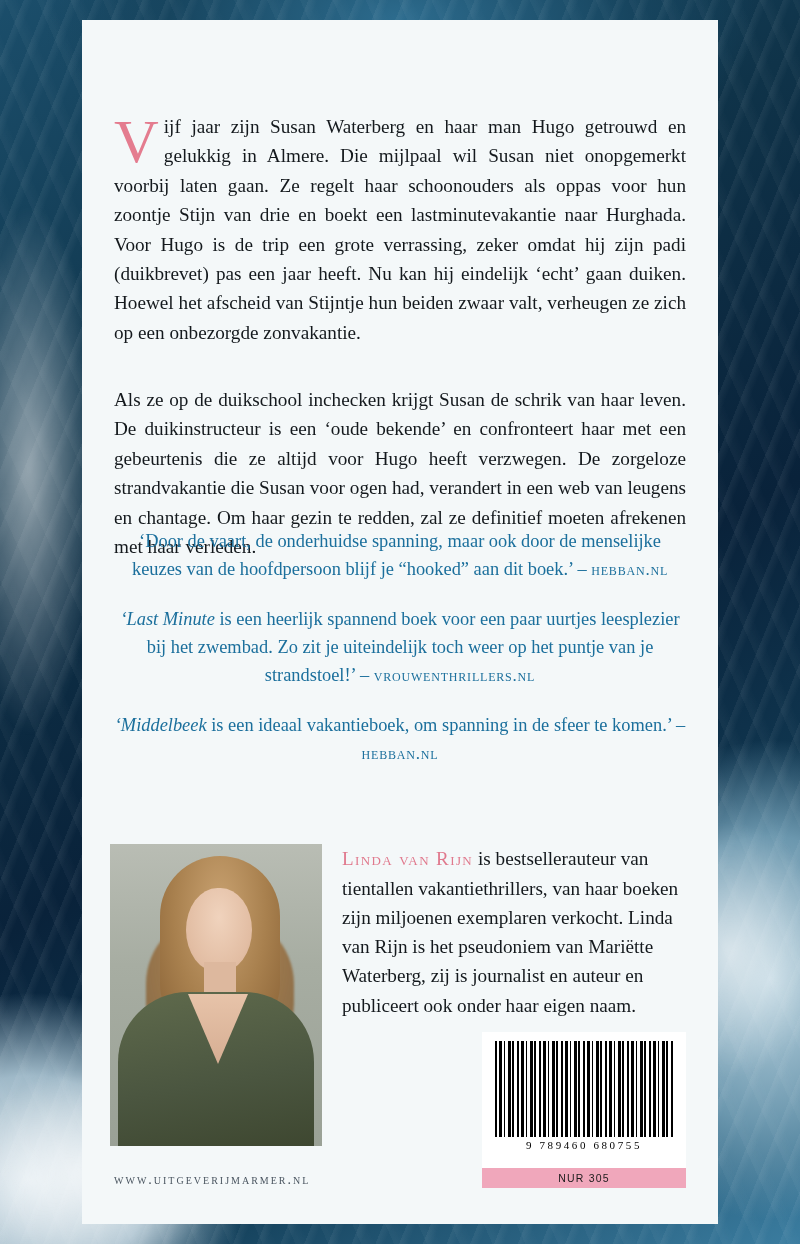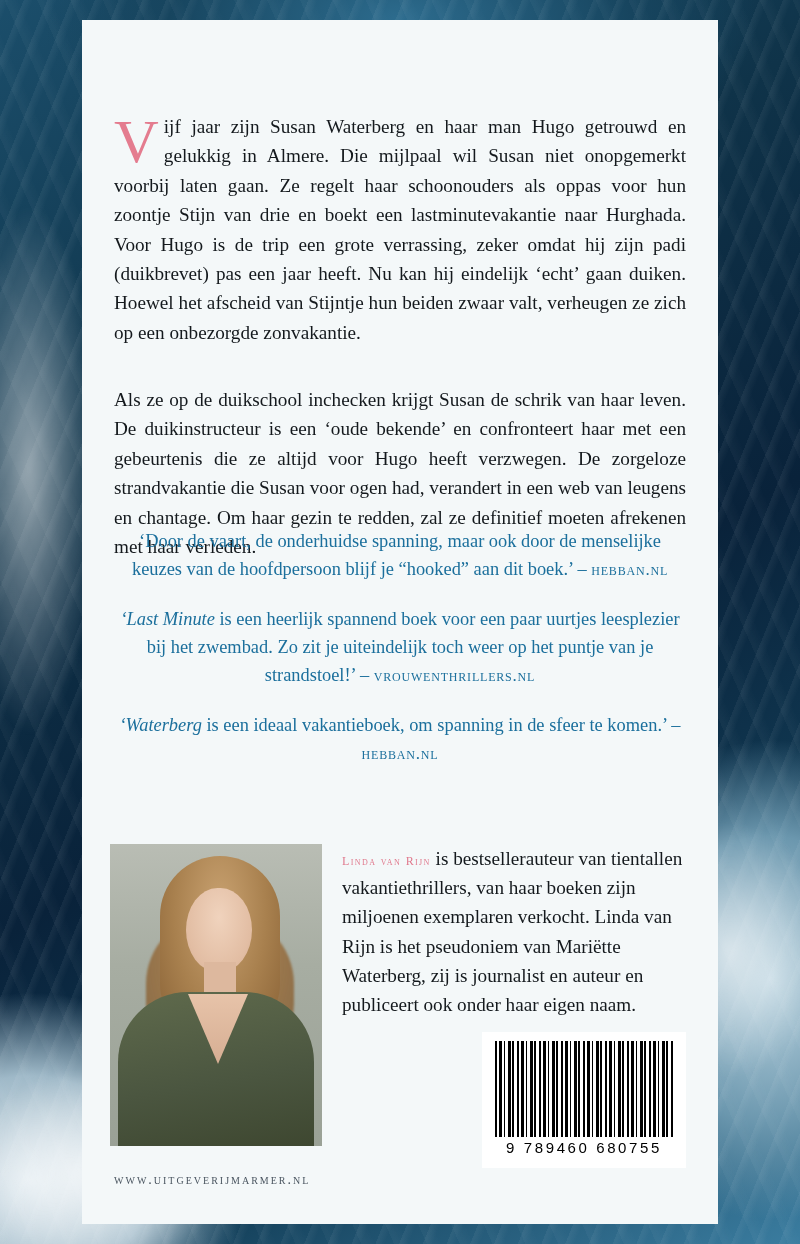--- a/index.html
+++ b/index.html
@@ -171,21 +171,21 @@
     top: 824px;
     width: 344px;
     font-size: 19.2px;
     line-height: 1.52;
     color: #14191d;
   }
   .author-name {
     color: #e0798d;
     font-variant: small-caps;
     letter-spacing: 1.4px;
-    font-size: 12px;
+    font-size: 19px;
   }
 
   
   .barcode-box {
     position: absolute;
     left: 400px;
     top: 1012px;
     width: 204px;
     height: 136px;
     background: #ffffff;
@@ -204,22 +204,22 @@
       repeating-linear-gradient(90deg,
         #000 0px, #000 2px, #fff 2px, #fff 4px,
         #000 4px, #000 7px, #fff 7px, #fff 9px,
         #000 9px, #000 10px, #fff 10px, #fff 13px,
         #000 13px, #000 16px, #fff 16px, #fff 17px,
         #000 17px, #000 19px, #fff 19px, #fff 22px);
   }
   .isbn-digits {
     width: 178px;
     margin-top: 2px;
-    font-family: Liberation Sans, sans-serif;
-    font-size: 15px;
+    font-family: Liberation Serif, serif;
+    font-size: 11px;
     letter-spacing: 2.6px;
     color: #000;
     text-align: center;
   }
   .nur {
     position: absolute;
     left: 400px;
     top: 1148px;
     width: 204px;
     height: 20px;
@@ -264,21 +264,21 @@
   <div class="quotes">
     <div class="quote">
       <span>‘Door de vaart, de onderhuidse spanning, maar ook door de menselijke keuzes van de hoofdpersoon blijf je “hooked” aan dit boek.’ –</span>
       <span class="src">hebban.nl</span>
     </div>
     <div class="quote">
       <em>‘Last Minute</em><span> is een heerlijk spannend boek voor een paar uurtjes leesplezier bij het zwembad. Zo zit je uiteindelijk toch weer op het puntje van je strandstoel!’ –</span>
       <span class="src">vrouwenthrillers.nl</span>
     </div>
     <div class="quote">
-      <em>‘Waterberg</em><span> is een ideaal vakantieboek, om spanning in de sfeer te komen.’ –</span>
+      <em>‘Middelbeek</em><span> is een ideaal vakantieboek, om spanning in de sfeer te komen.’ –</span>
       <span class="src">hebban.nl</span>
     </div>
   </div>
 
   <div class="author-photo">
     <div class="bgph"></div>
     <div class="hair2"></div>
     <div class="hair"></div>
     <div class="face"></div>
     <div class="neck"></div>
@@ -287,15 +287,16 @@
   </div>
 
   <div class="author-text">
     <span class="author-name">Linda van Rijn</span><span> is bestsellerauteur van tientallen vakantiethrillers, van haar boeken zijn miljoenen exemplaren verkocht. Linda van Rijn is het pseudoniem van Mariëtte Waterberg, zij is journalist en auteur en publiceert ook onder haar eigen naam.</span>
   </div>
 
   <div class="barcode-box">
     <div class="bars"></div>
     <div class="isbn-digits">9 789460 680755</div>
   </div>
+  <div class="nur">NUR 305</div>
 
   <div class="website">www.uitgeverijmarmer.nl</div>
 </div>
 
 </body></html>

